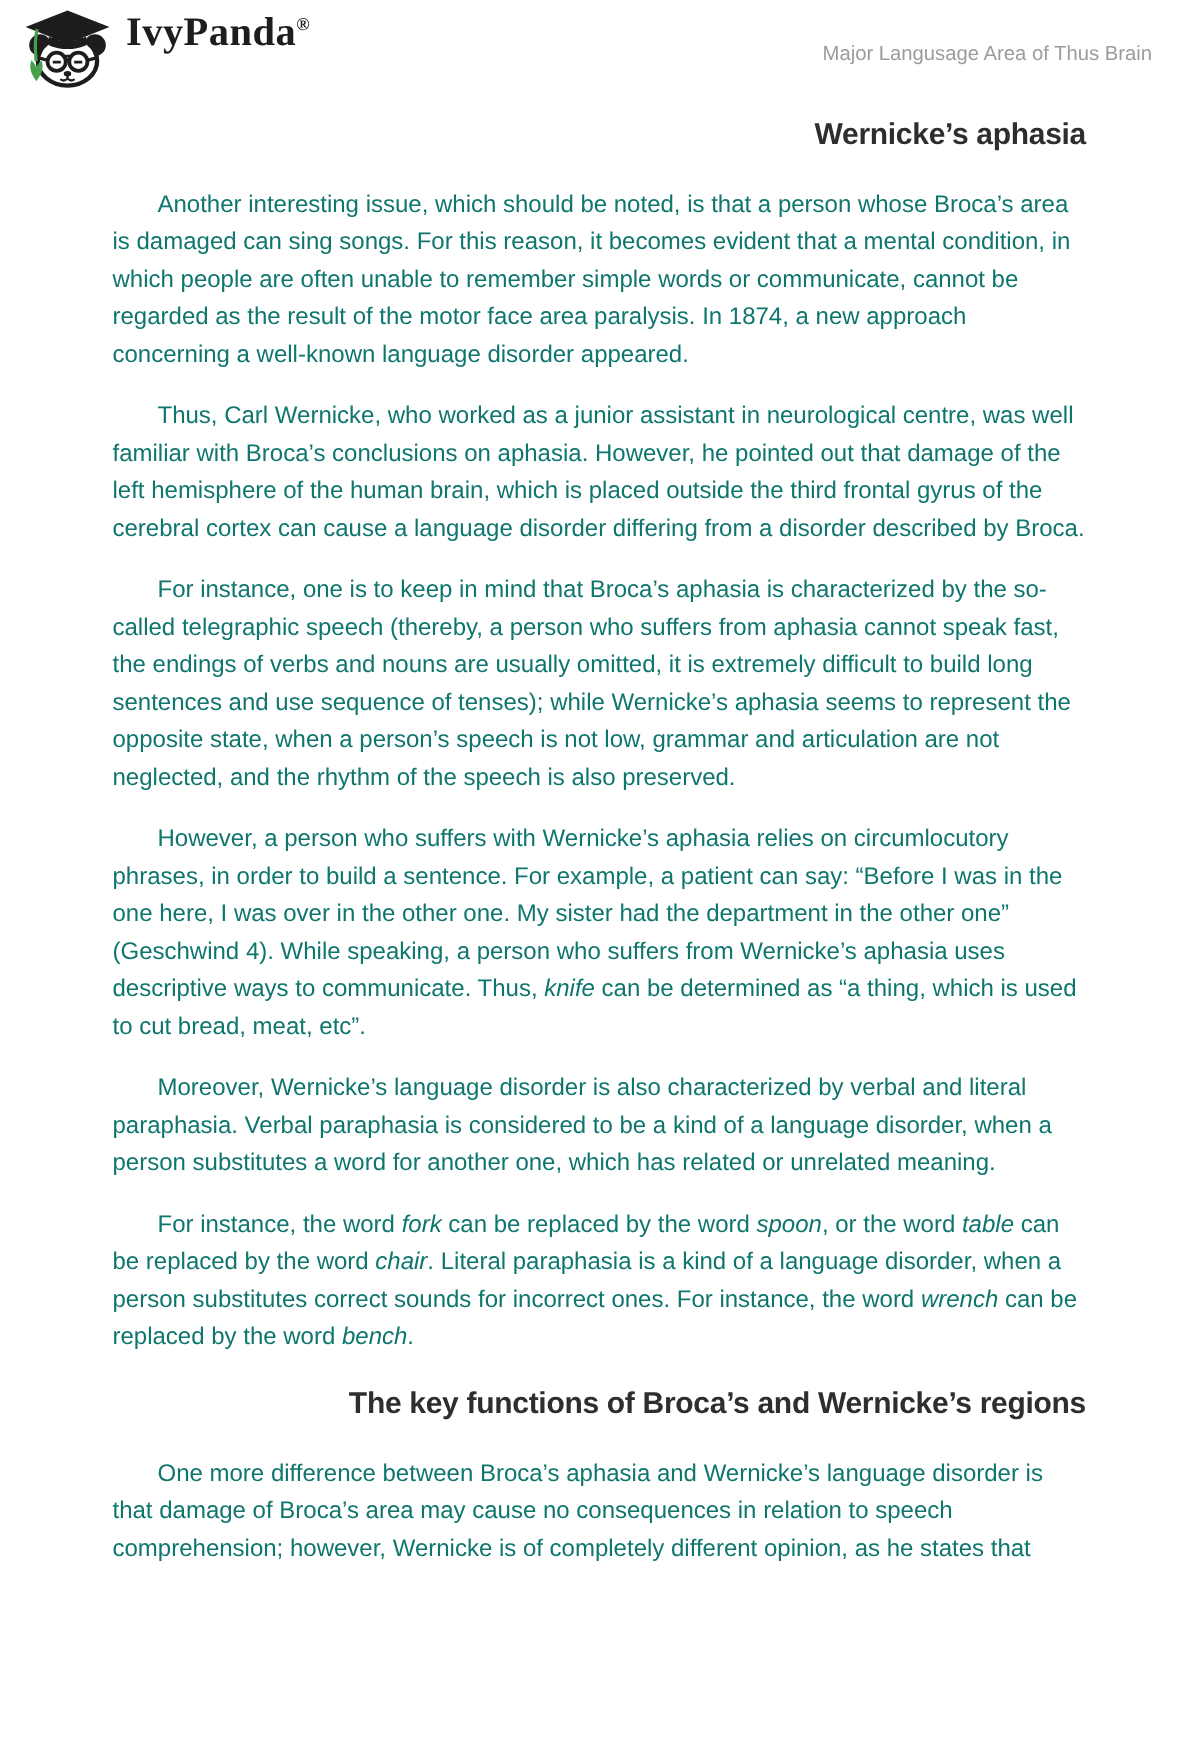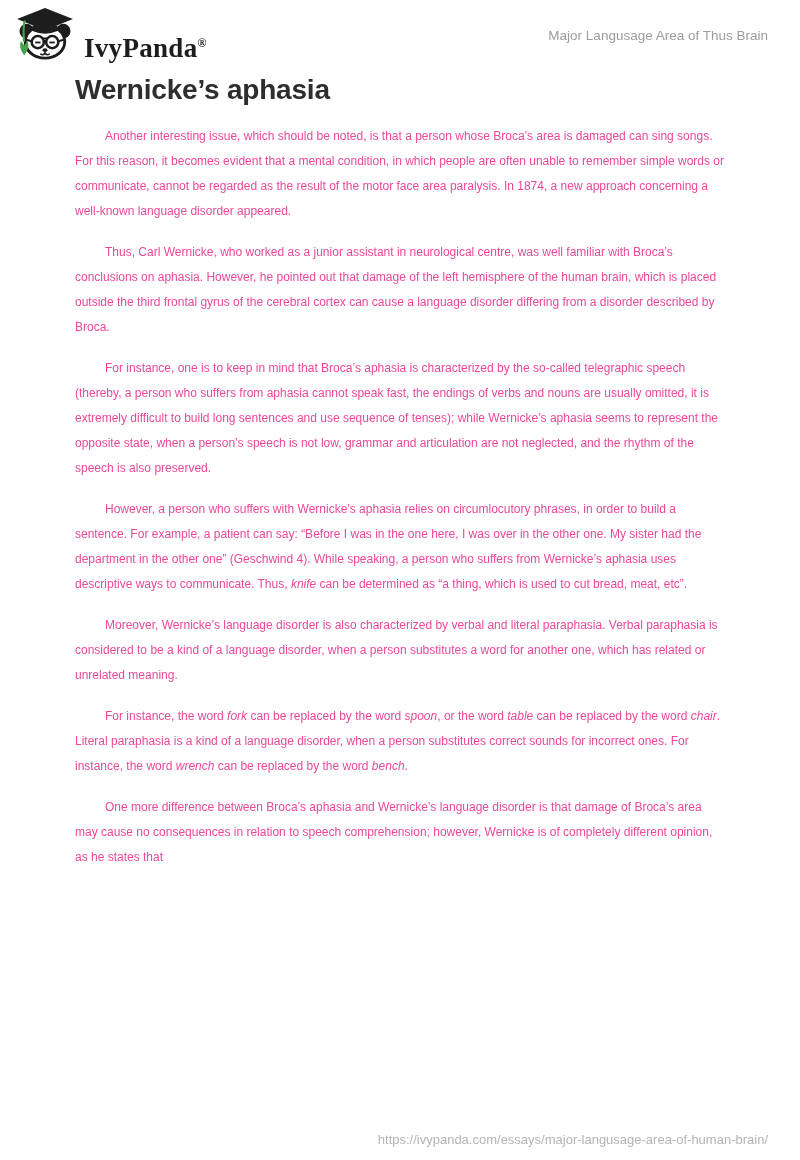--- a/index.html
+++ b/index.html
@@ -14,46 +14,47 @@
     overflow: hidden;
   }
 
   .header {
     display: flex;
     align-items: center;
     justify-content: space-between;
     height: 62px;
     padding: 8px 32px 0 14px;
   }
-  .brand { display: flex; align-items: flex-end; gap: 8px; }
+  .brand { display: flex; align-items: flex-start; gap: 8px; }
   .brand-name {
     font-family: "Liberation Serif", serif;
     font-weight: 700;
     font-size: 27px;
     color: #1d1d1d;
     letter-spacing: 0.3px;
   }
   .brand-name sup { font-size: 12px; font-weight: 700; }
   .doc-title { font-size: 13.5px; color: #9c9c9c; }
 
   .content { padding: 0 76px 0 75px; }
   .section-heading {
     font-family: "Liberation Sans", sans-serif;
     font-weight: 700;
-    font-size: 28px;
+    font-size: 20px;
     line-height: 28px;
     color: #2e2e2e;
     letter-spacing: -0.2px;
     margin: 18px 0 20px 0;
+    text-align: right;
   }
   .section-heading.first { margin-top: 14px; }
   .para {
-    font-size: 12px;
+    font-size: 16px;
     line-height: 25px;
-    color: #ec4899;
+    color: #0f766e;
     text-indent: 30px;
     margin: 0 0 16px 0;
     text-align: left;
   }
   .para em { }
 
   .footer {
     position: absolute;
     right: 32px;
     bottom: 13px;
@@ -104,18 +105,18 @@
   </div>
 
   <div class="content">
       <h2 class="section-heading first">Wernicke’s aphasia</h2>
       <p class="para"><span>Another interesting issue, which should be noted, is that a person whose Broca’s area is damaged can sing songs. For this reason, it becomes evident that a mental condition, in which people are often unable to remember simple words or communicate, cannot be regarded as the result of the motor face area paralysis. In 1874, a new approach concerning a well-known language disorder appeared.</span></p>
       <p class="para"><span>Thus, Carl Wernicke, who worked as a junior assistant in neurological centre, was well familiar with Broca’s conclusions on aphasia. However, he pointed out that damage of the left hemisphere of the human brain, which is placed outside the third frontal gyrus of the cerebral cortex can cause a language disorder differing from a disorder described by Broca.</span></p>
       <p class="para"><span>For instance, one is to keep in mind that Broca’s aphasia is characterized by the so-called telegraphic speech (thereby, a person who suffers from aphasia cannot speak fast, the endings of verbs and nouns are usually omitted, it is extremely difficult to build long sentences and use sequence of tenses); while Wernicke’s aphasia seems to represent the opposite state, when a person’s speech is not low, grammar and articulation are not neglected, and the rhythm of the speech is also preserved.</span></p>
       <p class="para"><span>However, a person who suffers with Wernicke’s aphasia relies on circumlocutory phrases, in order to build a sentence. For example, a patient can say: “Before I was in the one here, I was over in the other one. My sister had the department in the other one” (Geschwind 4). While speaking, a person who suffers from Wernicke’s aphasia uses descriptive ways to communicate. Thus, </span><em>knife</em><span> can be determined as “a thing, which is used to cut bread, meat, etc”.</span></p>
       <p class="para"><span>Moreover, Wernicke’s language disorder is also characterized by verbal and literal paraphasia. Verbal paraphasia is considered to be a kind of a language disorder, when a person substitutes a word for another one, which has related or unrelated meaning.</span></p>
       <p class="para"><span>For instance, the word </span><em>fork</em><span> can be replaced by the word </span><em>spoon</em><span>, or the word </span><em>table</em><span> can be replaced by the word </span><em>chair</em><span>. Literal paraphasia is a kind of a language disorder, when a person substitutes correct sounds for incorrect ones. For instance, the word </span><em>wrench</em><span> can be replaced by the word </span><em>bench</em><span>.</span></p>
+      <h2 class="section-heading">The key functions of Broca’s and Wernicke’s regions</h2>
       <p class="para"><span>One more difference between Broca’s aphasia and Wernicke’s language disorder is that damage of Broca’s area may cause no consequences in relation to speech comprehension; however, Wernicke is of completely different opinion, as he states that</span></p>
     </div>
 
-  <a class="footer">https://ivypanda.com/essays/major-langusage-area-of-human-brain/</a>
 
 </div>
 
 </body></html>

